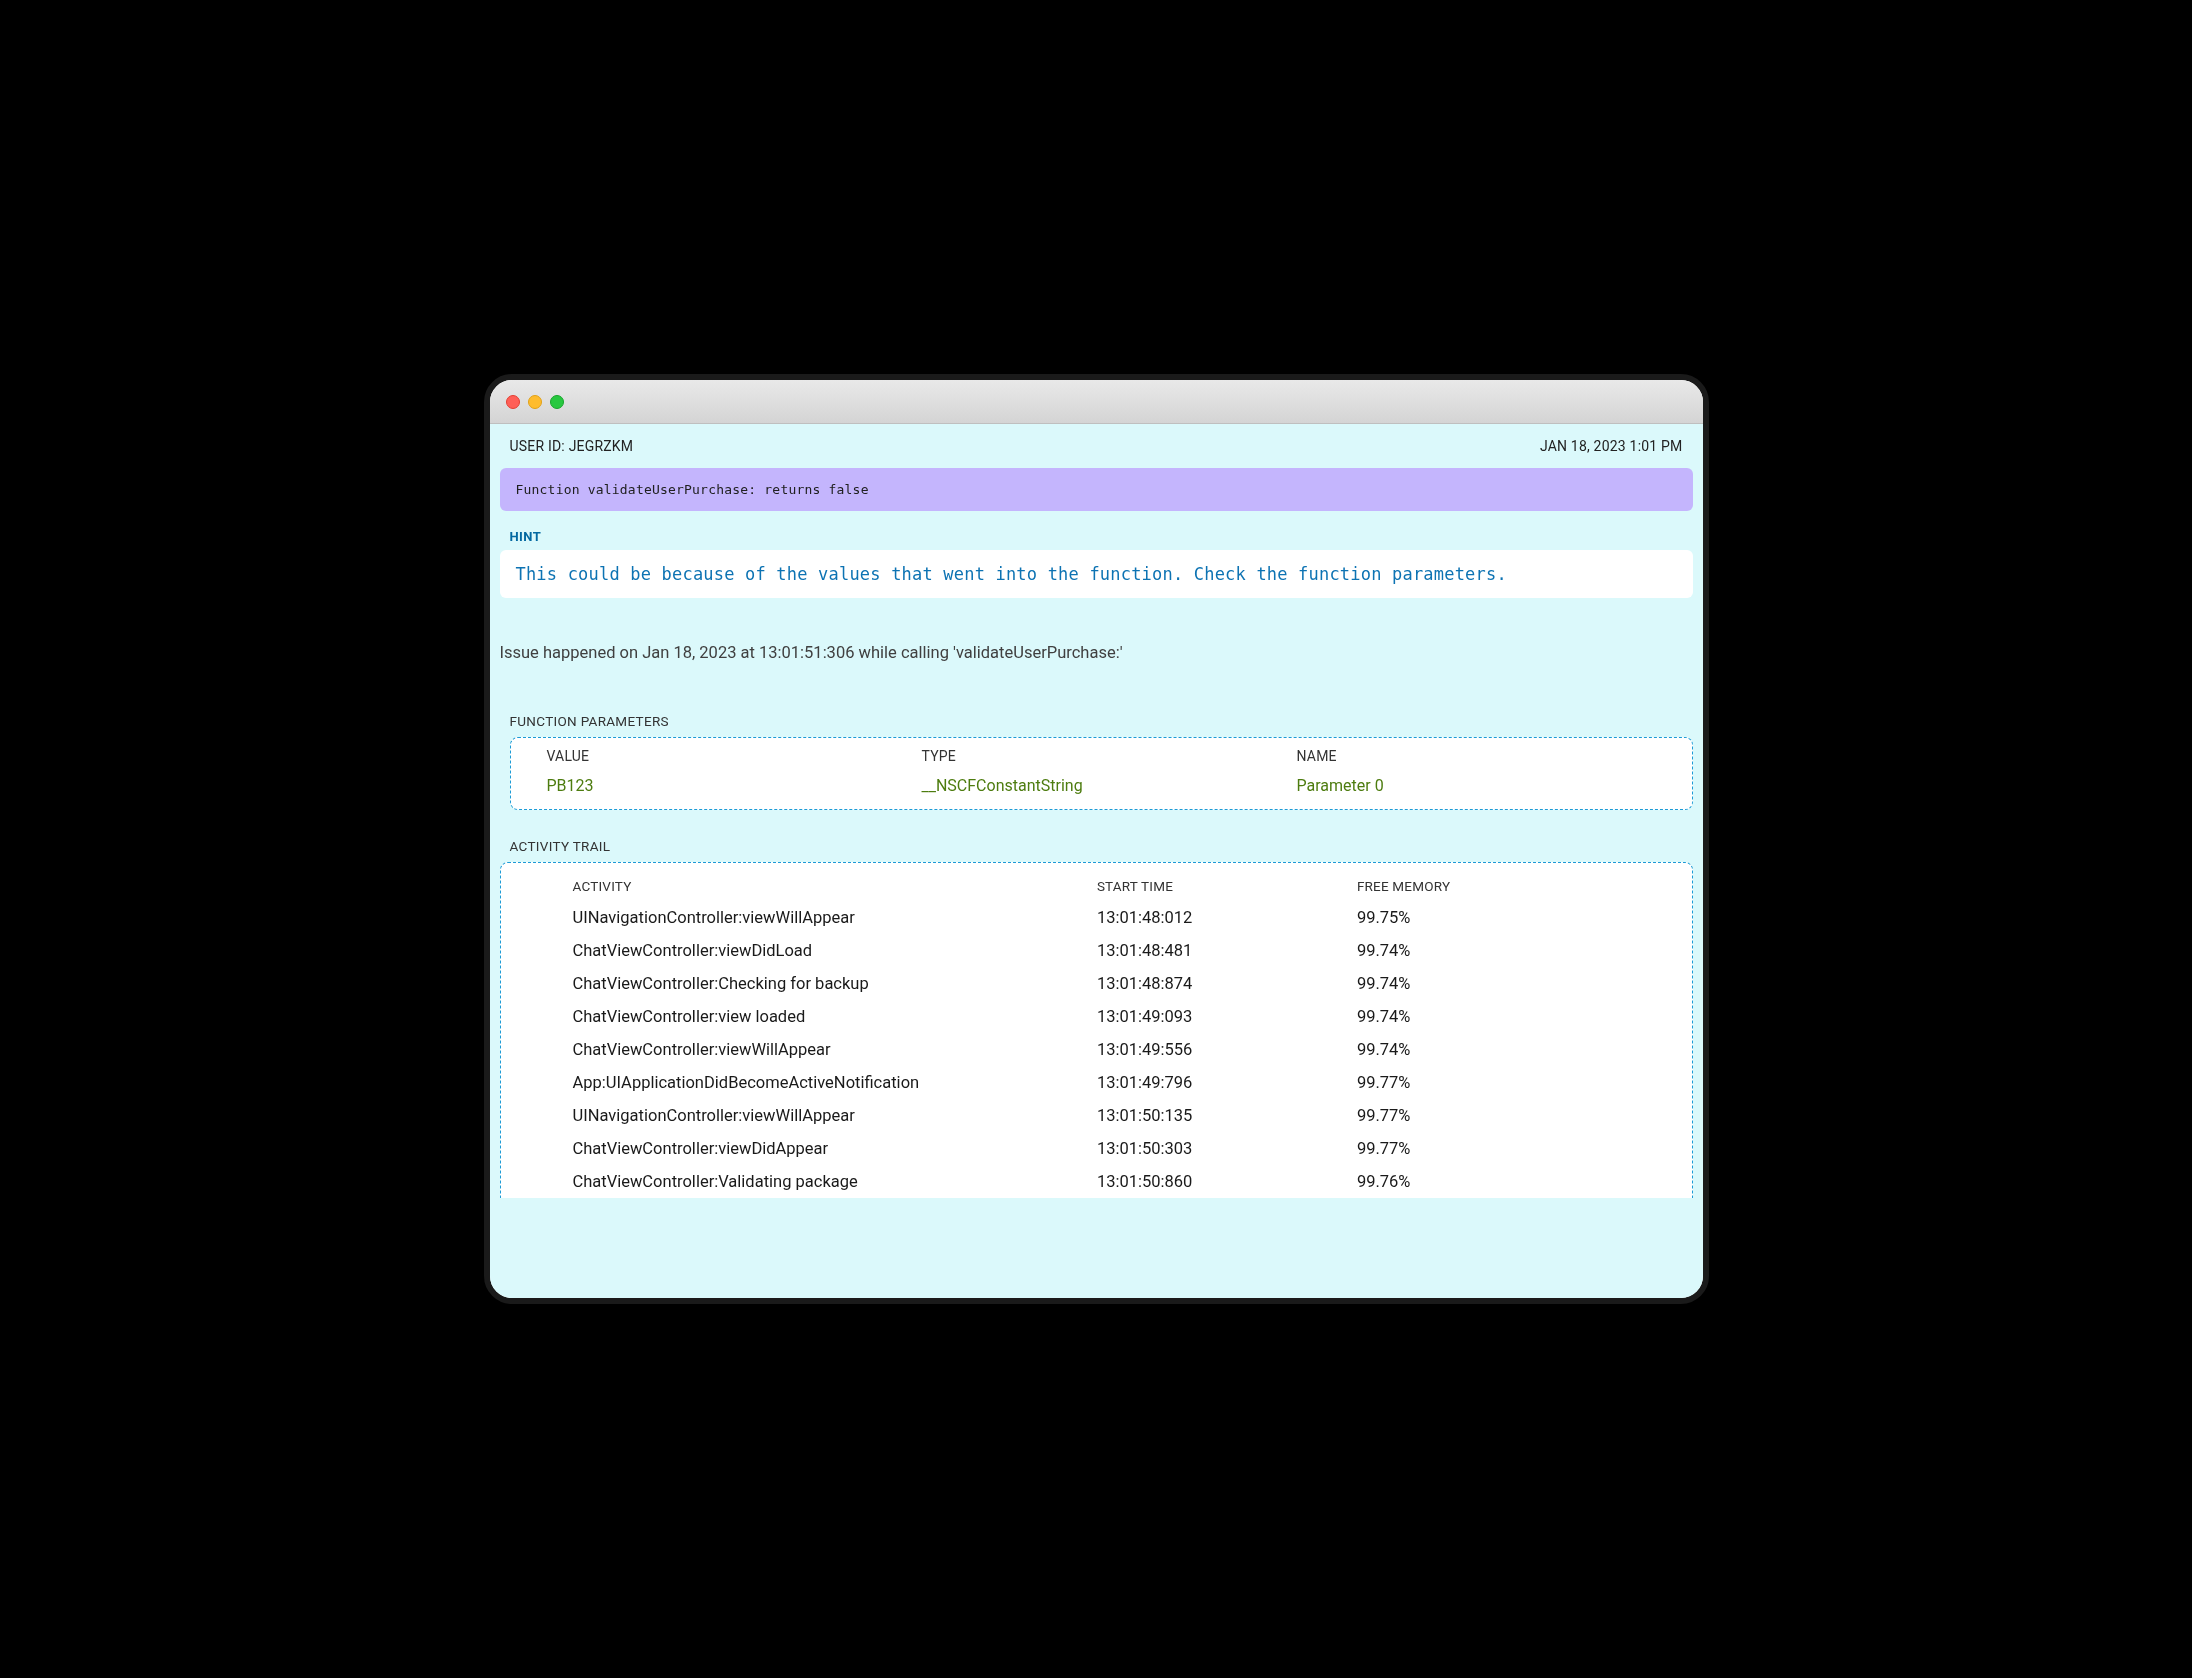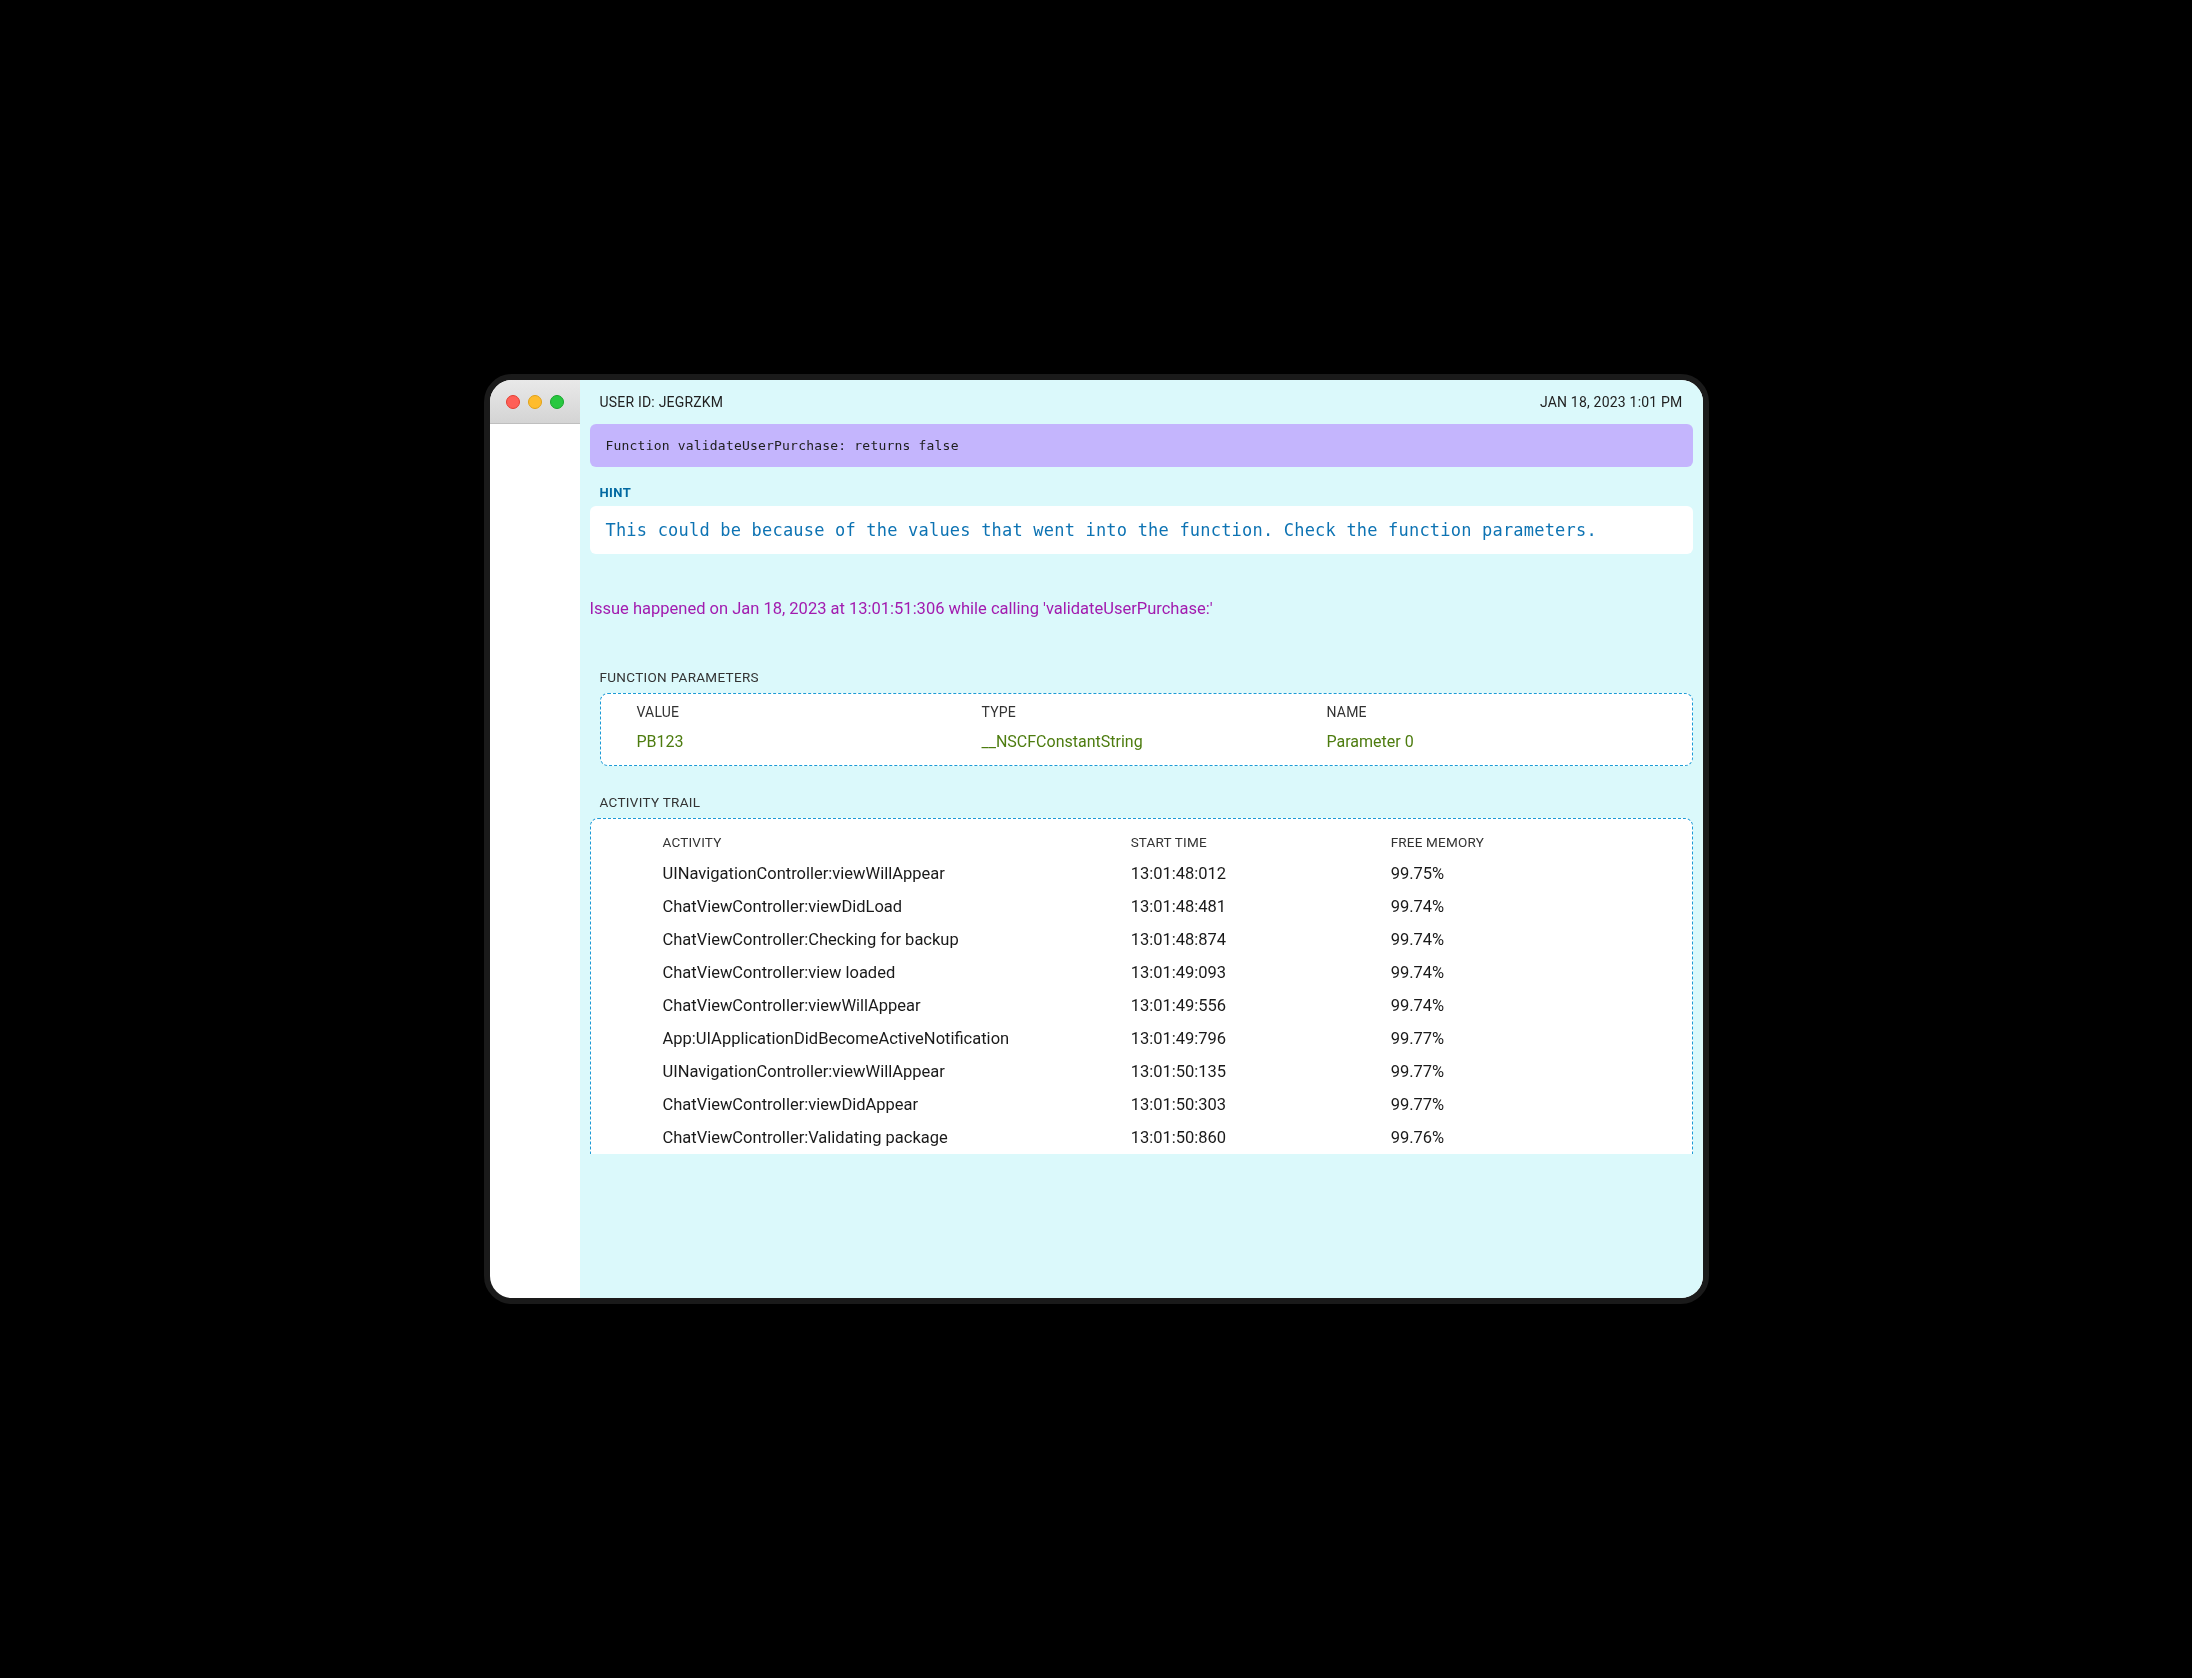--- a/index.html
+++ b/index.html
@@ -14,21 +14,21 @@
   }
   .device-frame {
     width: 1225px;
     height: 930px;
     background: #fff;
     border-radius: 28px;
     border: 6px solid #1a1a1a;
     box-shadow: 0 20px 60px rgba(0,0,0,0.5);
     overflow: hidden;
     display: flex;
-    flex-direction: row;
+    flex-direction: column;
   }
   .titlebar {
     height: 44px;
     background: linear-gradient(#e9e9e9, #d4d4d4);
     border-bottom: 1px solid #bfbfbf;
     display: flex;
     align-items: center;
     padding: 0 16px;
     gap: 8px;
   }
@@ -86,21 +86,21 @@
     padding: 14px 16px;
     font-family: "SFMono-Regular", ui-monospace, Menlo, Consolas, monospace;
     font-size: 17px;
     color: #0d73b3;
     letter-spacing: 0.2px;
   }
 
   .issue-lines {
     padding: 18px 20px 40px 10px;
     font-size: 16.5px;
-    color: #a21caf;
+    color: #404040;
     line-height: 1.85;
   }
 
   .section-label {
     font-size: 13.5px;
     color: #333;
     padding: 4px 20px 6px 20px;
     letter-spacing: 0.3px;
     text-transform: uppercase;
   }

